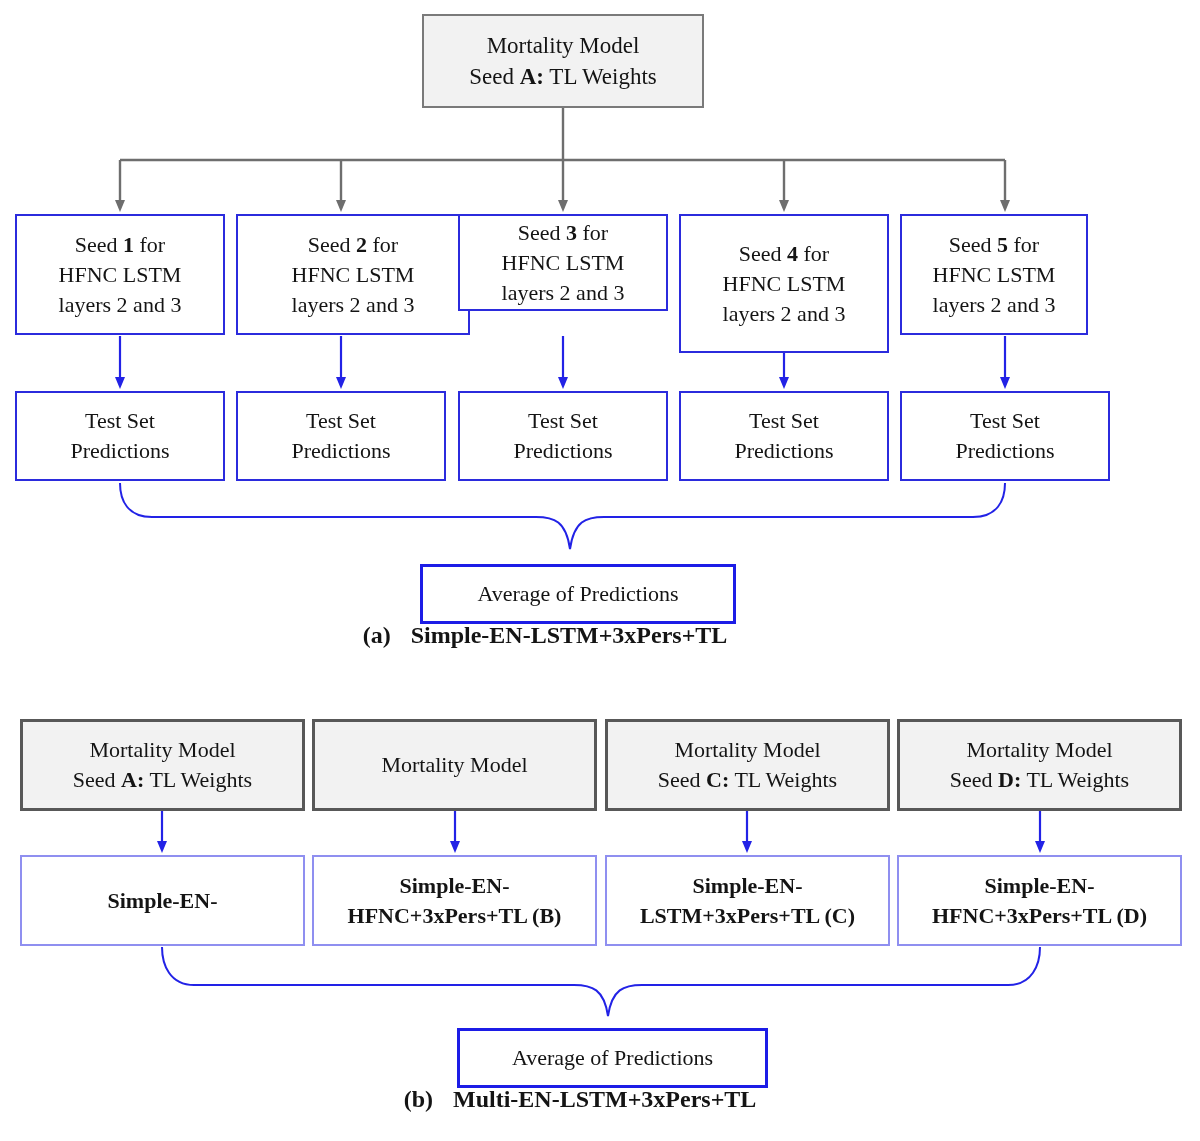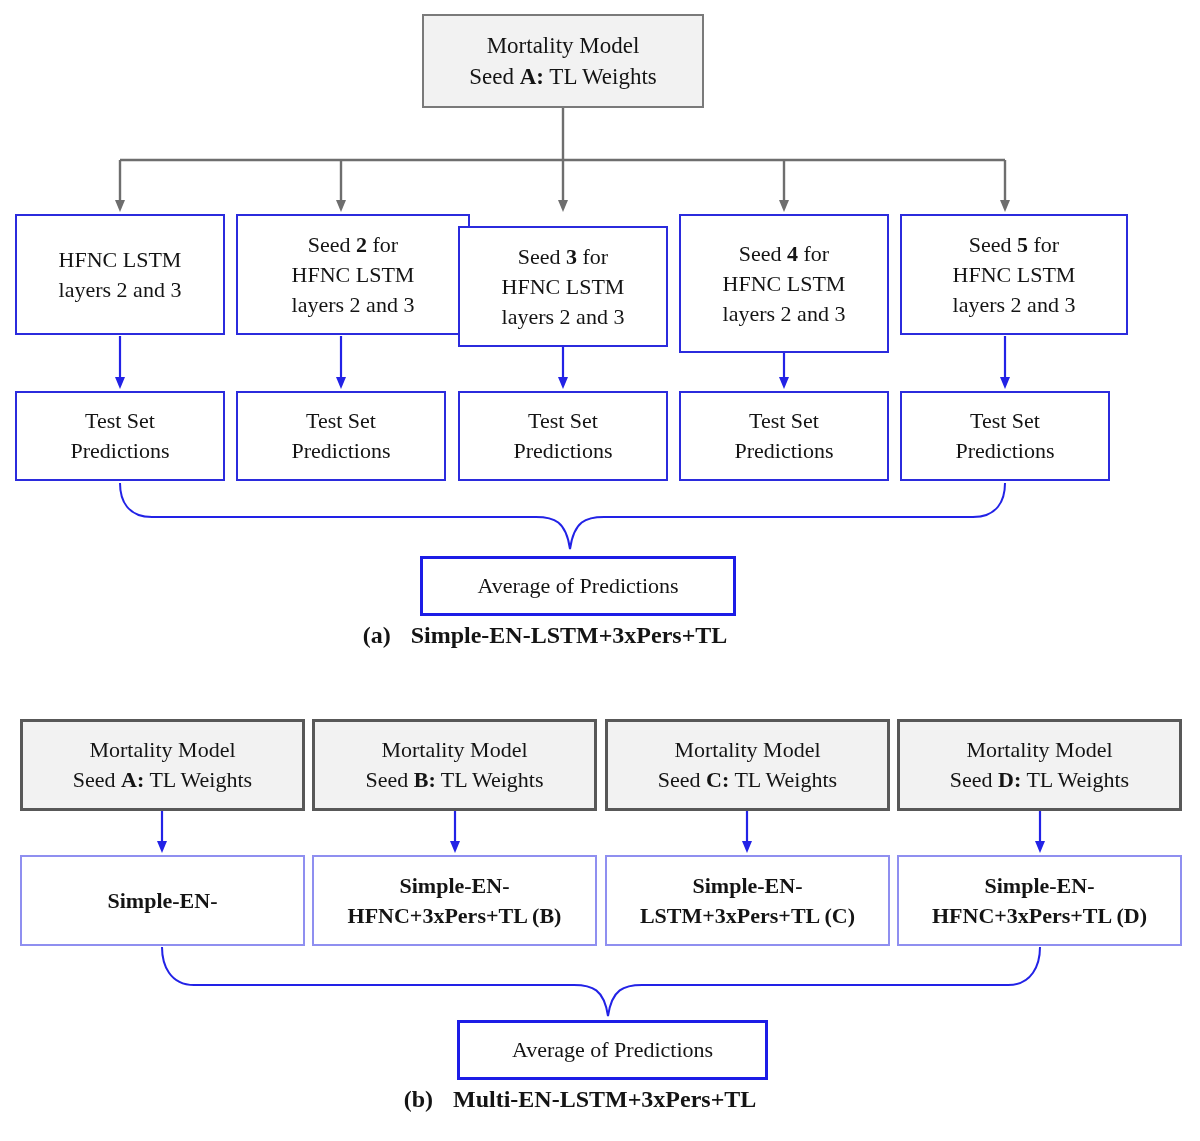--- a/index.html
+++ b/index.html
@@ -22,21 +22,21 @@
   #wires{position:absolute;left:0;top:0;width:1200px;height:1141px;}
   .box{
     position:absolute;box-sizing:border-box;background:#ffffff;
     display:flex;align-items:center;justify-content:center;text-align:center;
   }
   .box .txt{width:100%;}
   .gray-a{background:var(--gray-box-fill);border:2px solid var(--gray-border-light);}
   .gray-b{background:var(--gray-box-fill);border:3px solid var(--gray-border-dark);}
   .blue{border:2px solid var(--box-blue-border);}
   .lblue{border:2px solid var(--light-blue-border);}
-  .avg{border:3px solid var(--average-border);}
+  .avg{border:3px solid var(--average-border);margin-top:8px;}
   .fs22{font-size:22px;line-height:30px;}
   .fs23{font-size:23px;line-height:31px;}
   .boldtxt{font-weight:bold;text-align:center;}
   .caption{
     position:absolute;display:flex;justify-content:center;align-items:baseline;gap:20px;
     font-size:24px;font-weight:bold;
   }
   .gline{stroke:var(--line-gray);stroke-width:2.4;fill:none;}
   .ghead{fill:var(--line-gray);stroke:none;}
   .bline{stroke:var(--arrow-blue);stroke-width:2.2;fill:none;}
@@ -96,46 +96,47 @@
 
   <div class="box gray-a fs23" style="left:422px;top:14px;width:282px;height:94px">
     <div class="txt">
       <div>Mortality Model</div>
       <div><span>Seed </span><b>A:</b><span> TL Weights</span></div>
     </div>
   </div>
 
   <div class="box blue fs22" style="left:15px;top:214px;width:210px;height:121px">
     <div class="txt">
+      <div><span>Seed </span><b>1</b><span> for</span></div>
       <div>HFNC LSTM</div>
       <div>layers 2 and 3</div>
     </div>
   </div>
   <div class="box blue fs22" style="left:236px;top:214px;width:234px;height:121px">
     <div class="txt">
       <div><span>Seed </span><b>2</b><span> for</span></div>
       <div>HFNC LSTM</div>
       <div>layers 2 and 3</div>
     </div>
   </div>
-  <div class="box blue fs22" style="left:458px;top:226px;width:210px;height:121px">
+  <div class="box blue fs22" style="left:458px;top:214px;width:210px;height:97px">
     <div class="txt">
       <div><span>Seed </span><b>3</b><span> for</span></div>
       <div>HFNC LSTM</div>
       <div>layers 2 and 3</div>
     </div>
   </div>
   <div class="box blue fs22" style="left:679px;top:214px;width:210px;height:139px">
     <div class="txt">
       <div><span>Seed </span><b>4</b><span> for</span></div>
       <div>HFNC LSTM</div>
       <div>layers 2 and 3</div>
     </div>
   </div>
-  <div class="box blue fs22" style="left:900px;top:214px;width:228px;height:121px">
+  <div class="box blue fs22" style="left:900px;top:214px;width:188px;height:121px">
     <div class="txt">
       <div><span>Seed </span><b>5</b><span> for</span></div>
       <div>HFNC LSTM</div>
       <div>layers 2 and 3</div>
     </div>
   </div>
 
   <div class="box blue fs22" style="left:15px;top:391px;width:210px;height:90px">
     <div class="txt">
       <div>Test Set</div>
@@ -177,21 +178,20 @@
 
   <div class="box gray-b fs22" style="left:20px;top:719px;width:285px;height:92px">
     <div class="txt">
       <div>Mortality Model</div>
       <div><span>Seed </span><b>A:</b><span> TL Weights</span></div>
     </div>
   </div>
   <div class="box gray-b fs22" style="left:312px;top:719px;width:285px;height:92px">
     <div class="txt">
       <div>Mortality Model</div>
-      <div><span>Seed </span><b>B:</b><span> TL Weights</span></div>
     </div>
   </div>
   <div class="box gray-b fs22" style="left:605px;top:719px;width:285px;height:92px">
     <div class="txt">
       <div>Mortality Model</div>
       <div><span>Seed </span><b>C:</b><span> TL Weights</span></div>
     </div>
   </div>
   <div class="box gray-b fs22" style="left:897px;top:719px;width:285px;height:92px">
     <div class="txt">

